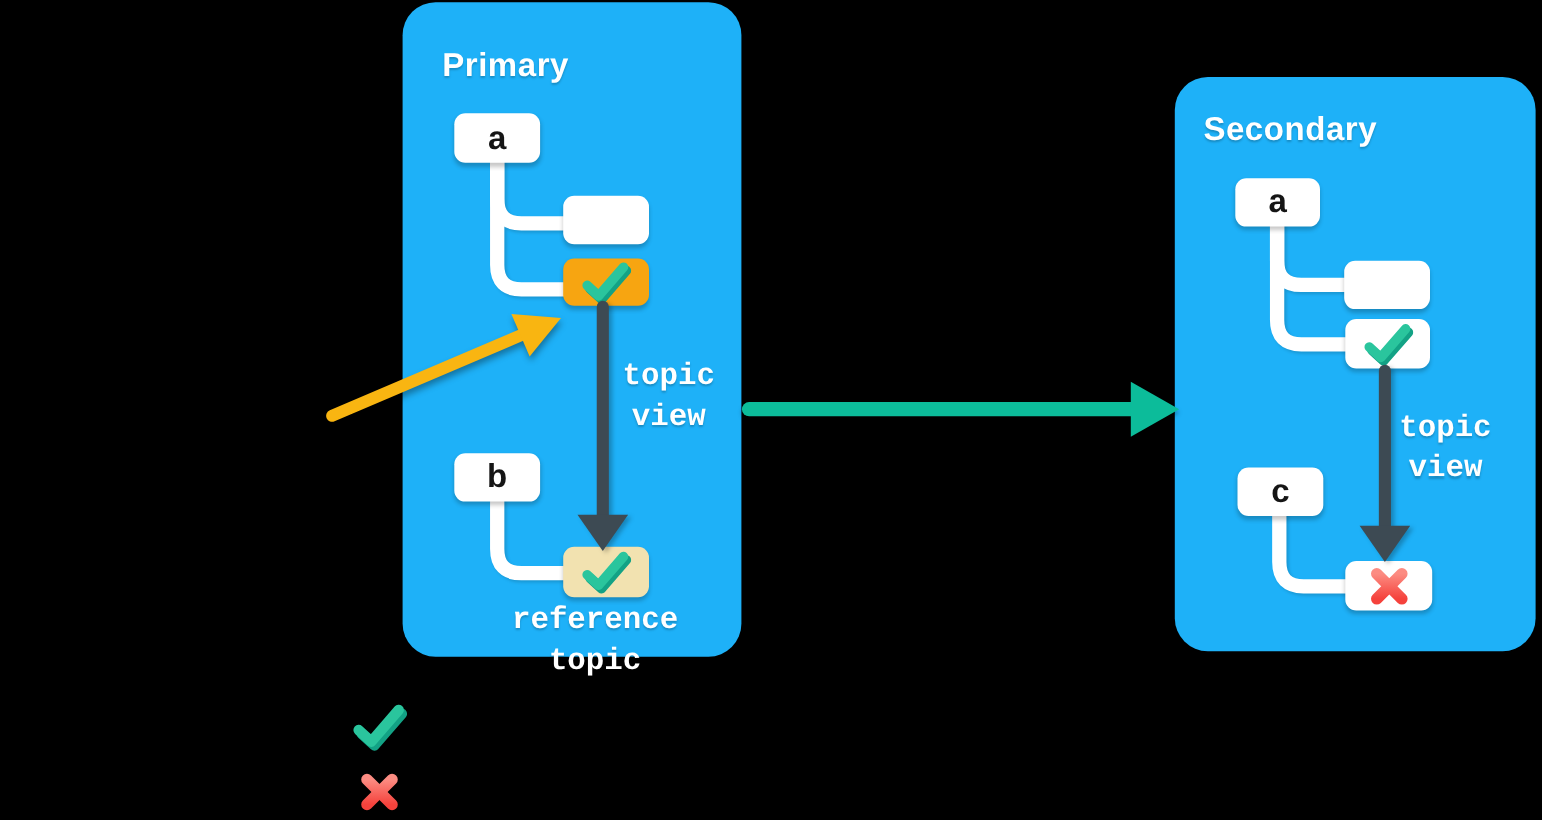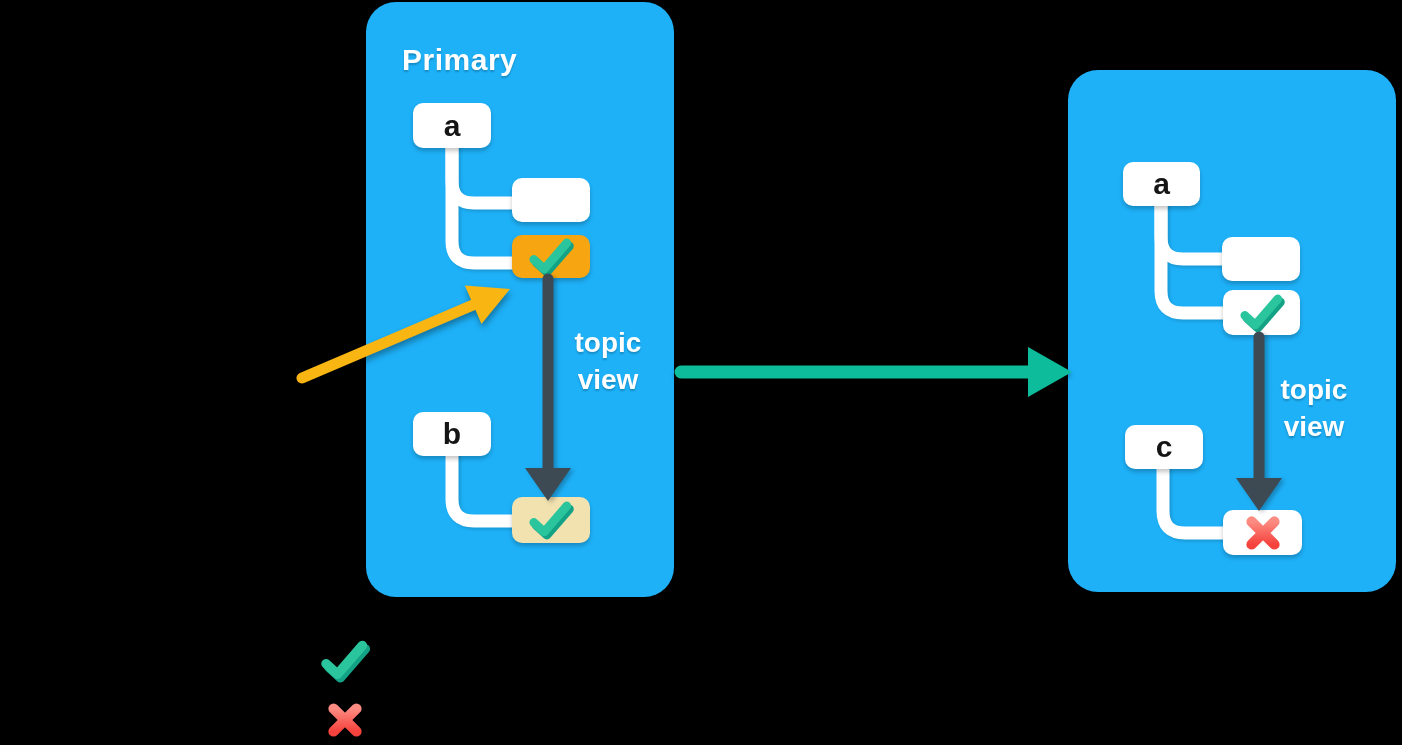--- a/index.html
+++ b/index.html
@@ -7,21 +7,21 @@
     position:relative;width:1402px;height:745px;overflow:hidden;background:#000;
     font-family:"Liberation Sans",sans-serif;font-weight:bold;
   }
   .panel{position:absolute;border-radius:30px;box-shadow:0 6px 10px rgba(0,0,0,.45);}
   .panel-title{position:absolute;color:#fff;font-size:30px;letter-spacing:.5px;
     text-shadow:0 2px 2px rgba(0,0,0,.22);margin-top:13px;}
   .node{position:absolute;border-radius:10px;display:flex;align-items:center;justify-content:center;
     color:#151515;font-size:30px;box-shadow:0 3px 4px rgba(0,0,0,.22);}
   .svg-layer{position:absolute;left:0;top:0;}
   .diagram-label{position:absolute;color:#fff;font-size:28px;text-align:center;line-height:37px;
-    text-shadow:0 2px 2px rgba(0,0,0,.22);}
+    text-shadow:0 2px 2px rgba(0,0,0,.22);font-family:Liberation Mono, monospace;}
   .connectors{filter:drop-shadow(2px 2px 1.5px rgba(0,0,0,.15));}
   .dark-arrow{filter:drop-shadow(3px 2px 2px rgba(0,0,0,.25));}
   .gold-arrow{filter:drop-shadow(1px 4px 3px rgba(0,0,0,.35));}
   .teal-arrow{filter:drop-shadow(0 3px 2px rgba(0,0,0,.3));}
   .icon{display:block;}
 </style>
 </head>
 <body>
 
 <svg width="0" height="0" style="position:absolute">
@@ -112,23 +112,25 @@
       <line x1="302" y1="378" x2="473" y2="305" stroke-width="11" stroke-linecap="round" stroke="#F9B511"></line>
       <polygon points="510,289 481.5,324.1 464.9,285.5" fill="#F9B511"></polygon>
     </g>
     <g class="teal-arrow">
       <line x1="681" y1="372" x2="1032" y2="372" stroke-width="13" stroke-linecap="round" stroke="#0CBC9A"></line>
       <polygon points="1028,347 1072,372 1028,397" fill="#0CBC9A"></polygon>
     </g>
   </svg>
 
   <div class="panel-title" style="left:402px;top:30px;">Primary</div>
+  <div class="panel-title" style="left:1094px;top:88px;">Secondary</div>
 
   <div class="diagram-label" style="left:556px;top:324px;width:104px;">topic view</div>
   <div class="diagram-label" style="left:1262px;top:371px;width:104px;">topic view</div>
+  <div class="diagram-label" style="left:424px;top:546px;width:234px;">reference topic</div>
 
   <svg class="icon" style="position:absolute;left:320px;top:639px;" width="50" height="44" viewBox="0 0 48 46">
     <polyline points="5,27 17,38 43,8" fill="none" stroke-width="10" stroke-linecap="round" stroke-linejoin="round" transform="translate(2.2,2.4)" stroke="#13A285"></polyline>
     <polyline points="5,27 17,38 43,8" fill="none" stroke-width="10" stroke-linecap="round" stroke-linejoin="round" transform="translate(-0.8,-1.2)" stroke="#2AC59D"></polyline>
   </svg>
   <svg class="icon" style="position:absolute;left:325px;top:701px;" width="40" height="38" viewBox="0 0 40 40">
     <g stroke="url(#crossGrad)" stroke-width="11" stroke-linecap="round">
       <line x1="8" y1="8" x2="32" y2="32"></line>
       <line x1="32" y1="8" x2="8" y2="32"></line>
     </g>

